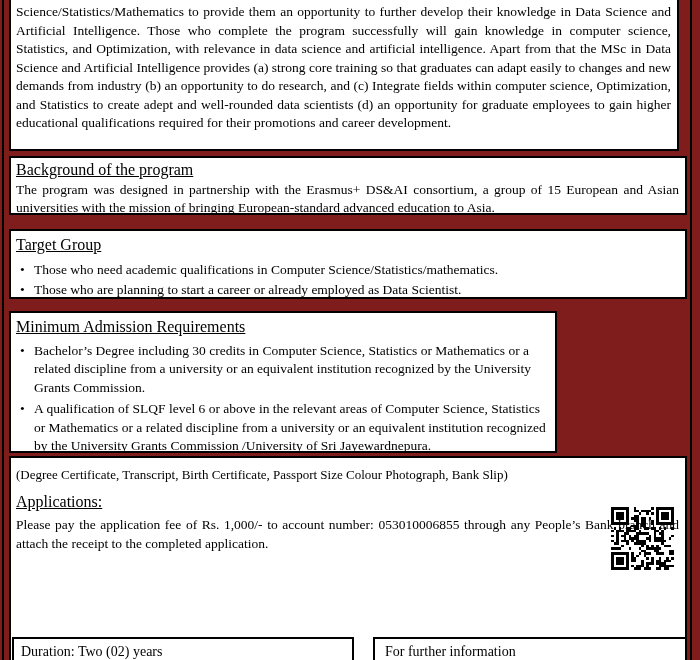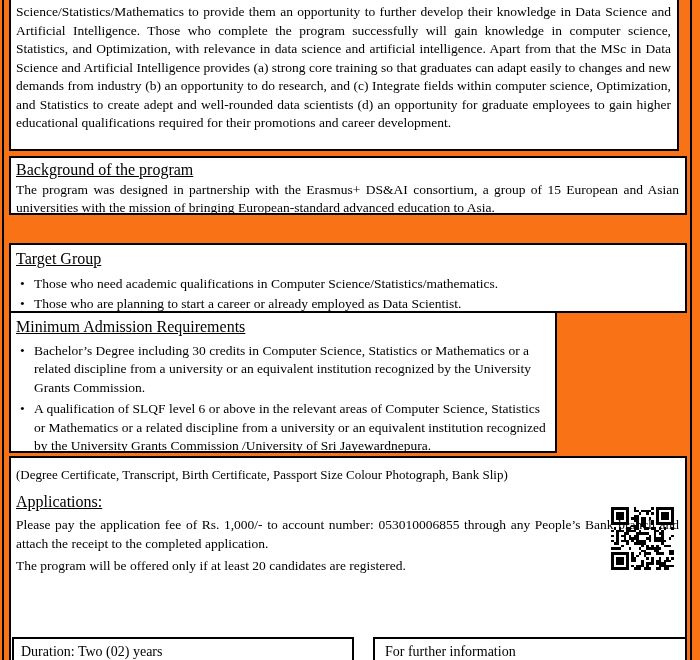--- a/index.html
+++ b/index.html
@@ -1,32 +1,32 @@
 <!DOCTYPE html>
 <html><head>
 <meta charset="utf-8">
 <style>
   html,body{margin:0;padding:0;background:#ffffff;}
   #page{
     position:relative;width:700px;height:660px;overflow:hidden;
-    background:#f97316;color:#000;
+    background:#7f1d1d;color:#000;
     font-family:"Liberation Serif","DejaVu Serif",serif;
     font-size:13.5px;line-height:18.5px;
   }
   .outer-frame{
     position:absolute;left:2px;top:-12px;width:690px;height:684px;
     border:2.5px solid #000;box-sizing:border-box;pointer-events:none;
   }
   .box{
     position:absolute;left:9px;box-sizing:border-box;
     border:2px solid #000;background:#fff;overflow:hidden;
   }
   #box-intro{top:-10px;width:670px;height:161px;padding:11px 6px 0 5px;text-align:justify;}
   #box-background{top:156px;width:678px;height:59px;padding:2px 6px 0 5px;}
-  #box-target{top:243px;width:678px;height:70px;padding:4px 6px 0 5px;}
+  #box-target{top:229px;width:678px;height:70px;padding:4px 6px 0 5px;}
   #box-admission{top:311px;width:548px;height:142px;padding:4px 6px 0 5px;}
   #box-apply{top:456px;width:678px;height:214px;padding:4px 6px 0 5px;}
   .section-title{display:inline-block;text-decoration:underline;font-size:16px;line-height:19px;}
   .just{text-align:justify;}
   .nowrap{white-space:nowrap;font-size:13px;}
   .bullet-row{display:flex;margin-top:2px;}
   .dot{flex:none;width:14px;padding-left:4px;}
   .bullet-text{flex:1;}
   .mt3{margin-top:3px;} .mt4{margin-top:4px;} .mt5{margin-top:5px;} .mt7{margin-top:7px;}
   .bold{font-weight:bold;}
@@ -82,21 +82,20 @@
 
     <div class="nowrap mt4">(Degree Certificate, Transcript, Birth Certificate, Passport Size Colour Photograph, Bank Slip)</div>
 
     <div class="mt7">
       <span class="section-title">Applications:</span>
     </div>
 
 
     <div class="just mt4">Please pay the application fee of Rs. 1,000/- to account number: 053010006855 through any People’s Bank branch and attach the receipt to the completed application.</div>
 
-    <div class="mt4">The program will be offered only if at least 20 candidates are registered.</div>
 
     <div id="qr"><svg viewBox="0 0 25 25" width="100%" height="100%" shape-rendering="crispEdges" fill="#000">
           <rect x="0" y="0" width="1" height="1"></rect>
           <rect x="1" y="0" width="1" height="1"></rect>
           <rect x="2" y="0" width="1" height="1"></rect>
           <rect x="3" y="0" width="1" height="1"></rect>
           <rect x="4" y="0" width="1" height="1"></rect>
           <rect x="5" y="0" width="1" height="1"></rect>
           <rect x="6" y="0" width="1" height="1"></rect>
           <rect x="9" y="0" width="1" height="1"></rect>

